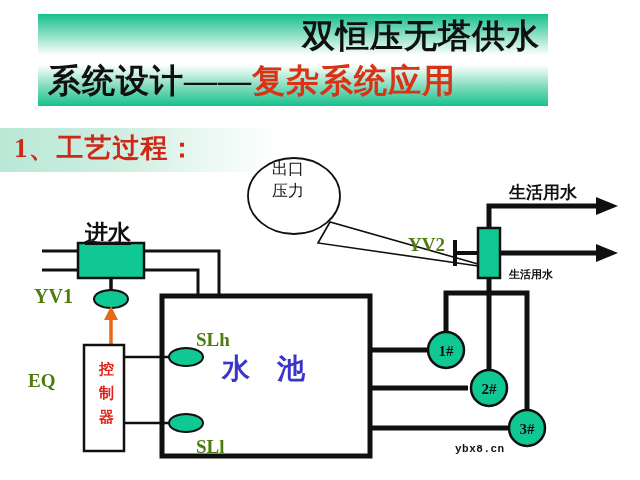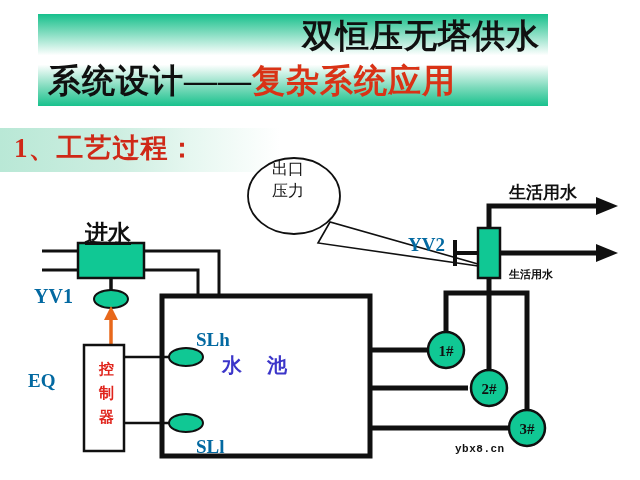--- a/index.html
+++ b/index.html
@@ -98,21 +98,21 @@
     line-height: 1;
   }
   .lbl-cjk {
     font-family: "Liberation Serif", serif;
     font-weight: bold;
     color: #101010;
   }
   .lbl-lat {
     font-family: "Liberation Serif", serif;
     font-weight: bold;
-    color: #0369a1;
+    color: #4d7c0f;
   }
 
   #label-jinshui   { left: 85px;  top: 222px; font-size: 23px; text-decoration: underline; }
   #label-yv1       { left: 34px;  top: 286px; font-size: 20px; }
   #label-eq        { left: 28px;  top: 371px; font-size: 19px; text-align: center; }
   #label-yv2       { left: 408px; top: 235px; font-size: 19px; }
   #label-xiaofang  { left: 509px; top: 184px; font-size: 17px; }
   #label-shenghuo  { left: 509px; top: 269px; font-size: 11px; }
   #label-slh       { left: 196px; top: 330px; font-size: 19px; }
   #label-sll       { left: 196px; top: 429px; font-size: 19px; margin-top: 8px; }
@@ -120,21 +120,21 @@
   #label-chukou {
     left: 272px; top: 158px;
     font-size: 16px;
     text-align: center;
     line-height: 22px;
     font-family: "Liberation Serif", serif;
     color: #101010;
   }
   #label-shuichi {
     left: 222px; top: 355px;
-    font-size: 20px;
+    font-size: 28px;
     font-weight: bold;
     letter-spacing: 10px;
     color: #3b35c9;
     font-family: "Liberation Serif", serif;
   }
   #label-kongzhiqi {
     left: 92px; top: 357px;
     width: 22px;
     font-size: 15px;
     font-weight: bold;

